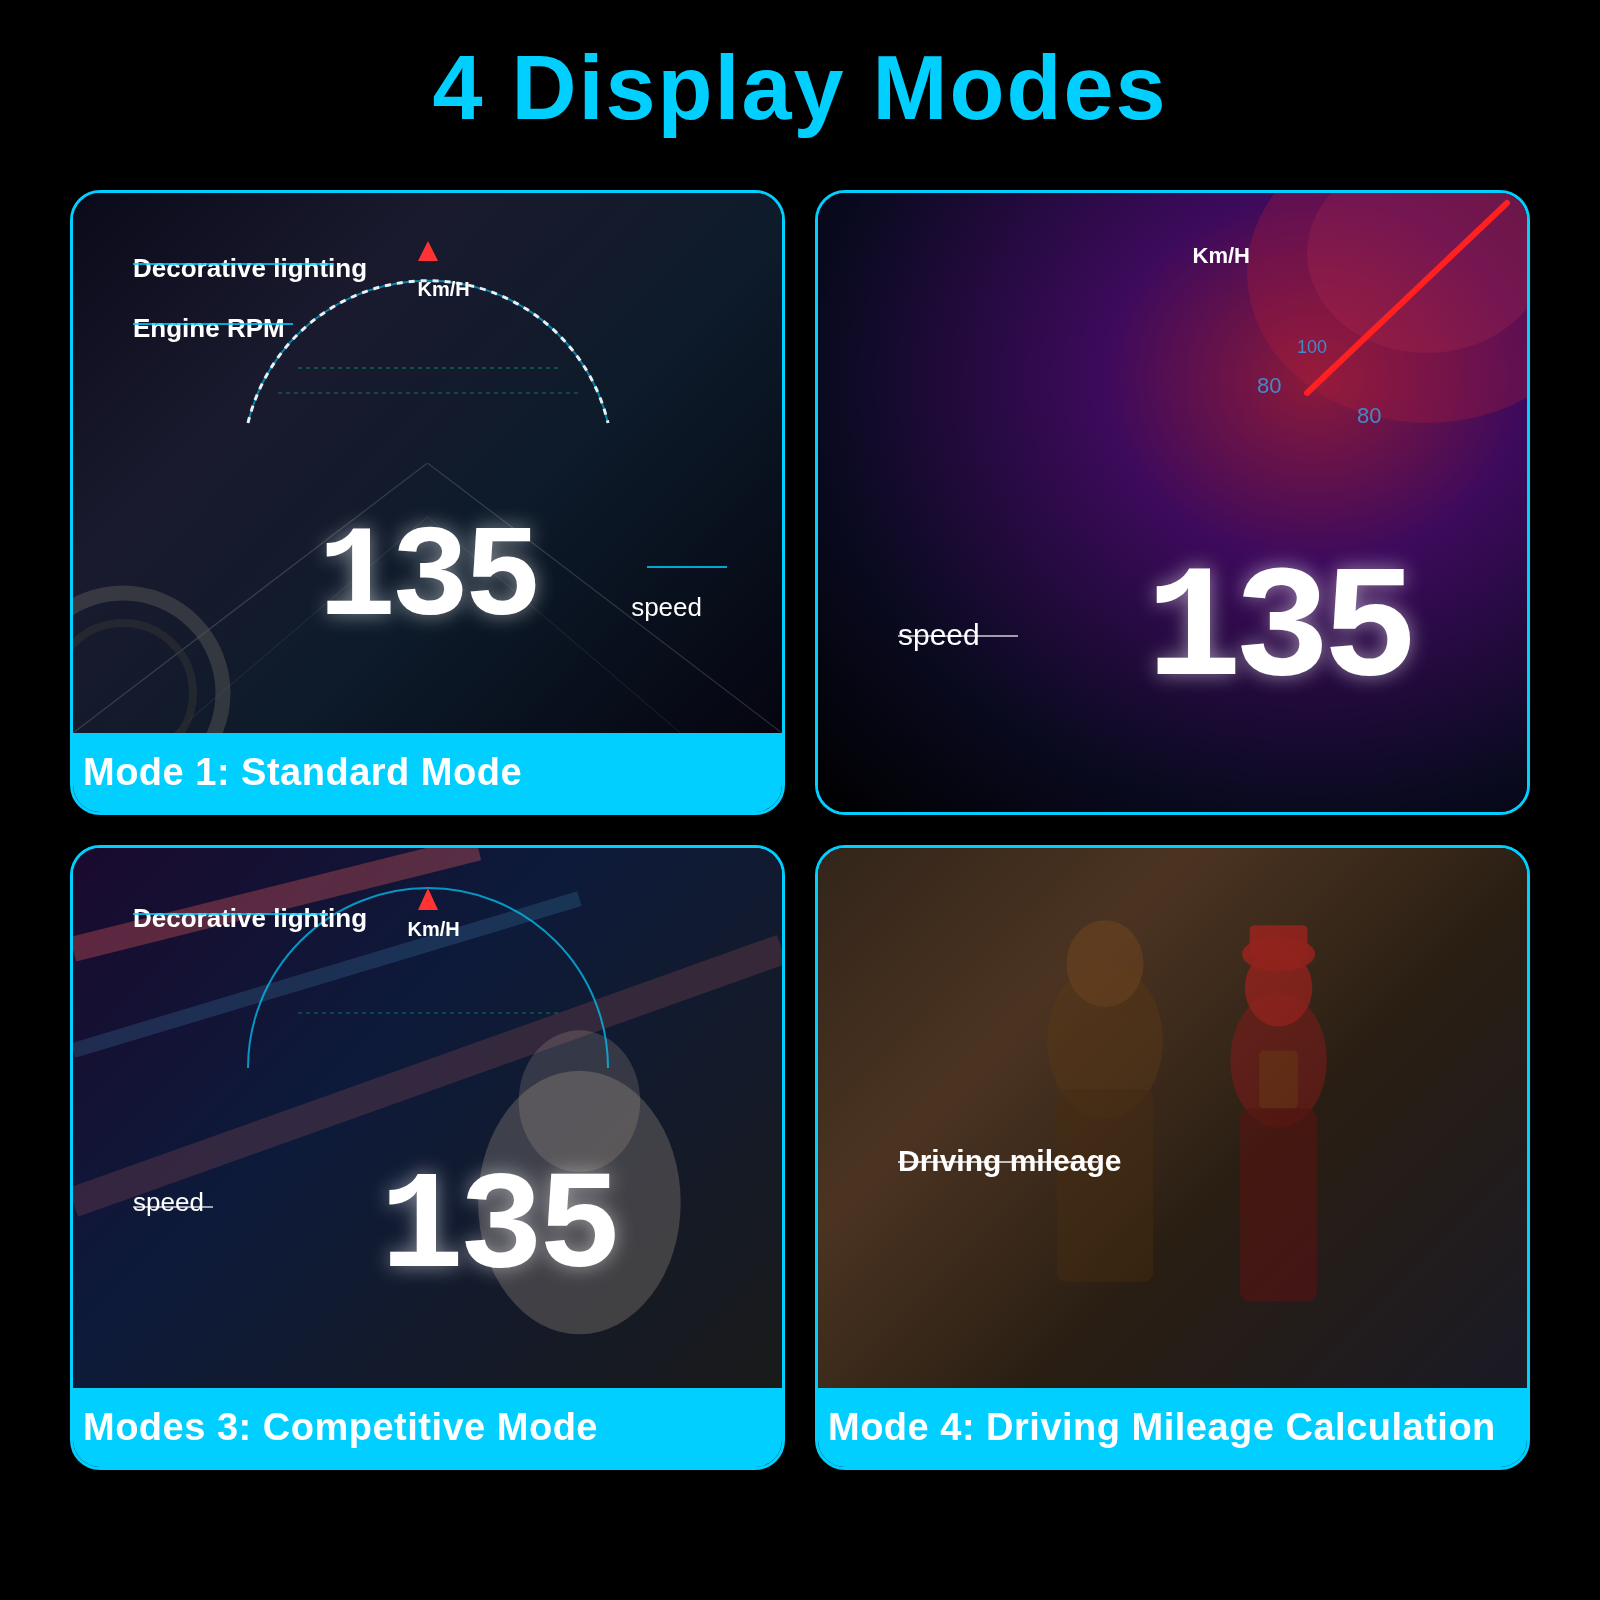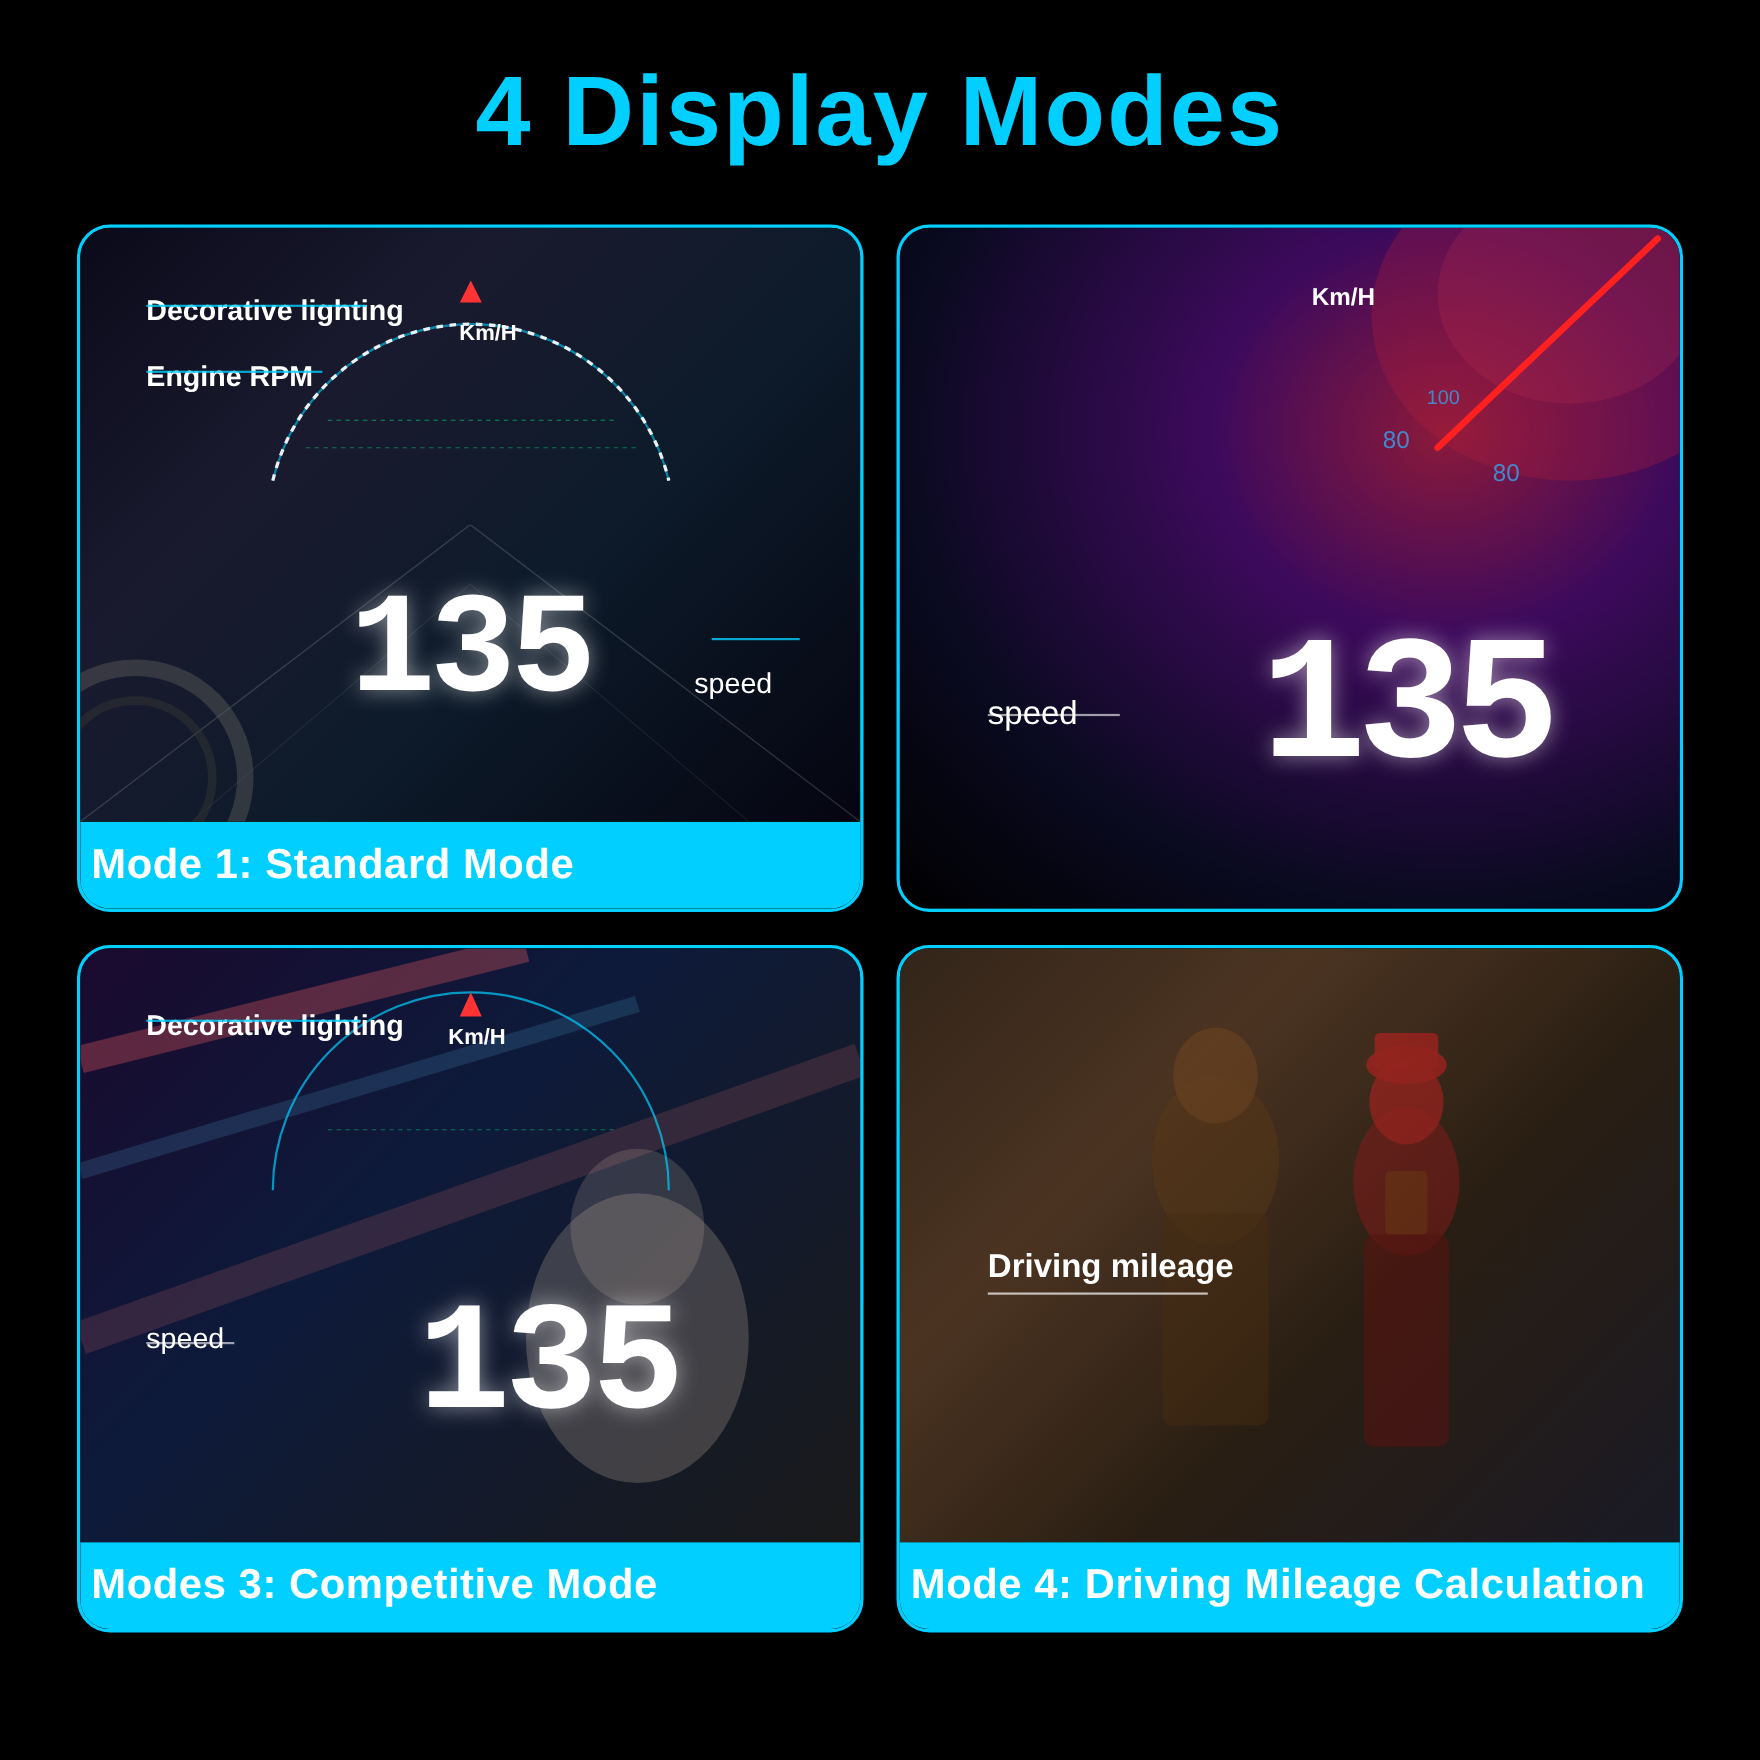--- a/index.html
+++ b/index.html
@@ -14,21 +14,21 @@
       justify-content: flex-start;
       font-family: Arial, sans-serif;
       overflow: hidden;
     }
 
     .page-title {
       color: #00cfff;
       font-size: 90px;
       font-weight: 900;
       text-align: center;
-      margin-top: 51px;
+      margin-top: 37px;
       margin-bottom: 50px;
       letter-spacing: 2px;
     }
 
     .grid {
       display: grid;
       grid-template-columns: 1fr 1fr;
       grid-template-rows: 1fr 1fr;
       gap: 30px;
       width: 1480px;
@@ -325,21 +325,21 @@
       color: #fff;
       font-size: 140px;
       font-weight: 900;
       font-family: 'Courier New', monospace;
       letter-spacing: -5px;
       text-shadow: 0 0 20px rgba(255,255,255,0.5);
     }
 
     .mode4-label {
       position: absolute;
-      bottom: 233px;
+      bottom: 210px;
       left: 80px;
       color: #fff;
       font-size: 30px;
       font-weight: bold;
     }
 
     .mileage-line {
       position: absolute;
       bottom: 225px;
       left: 80px;

